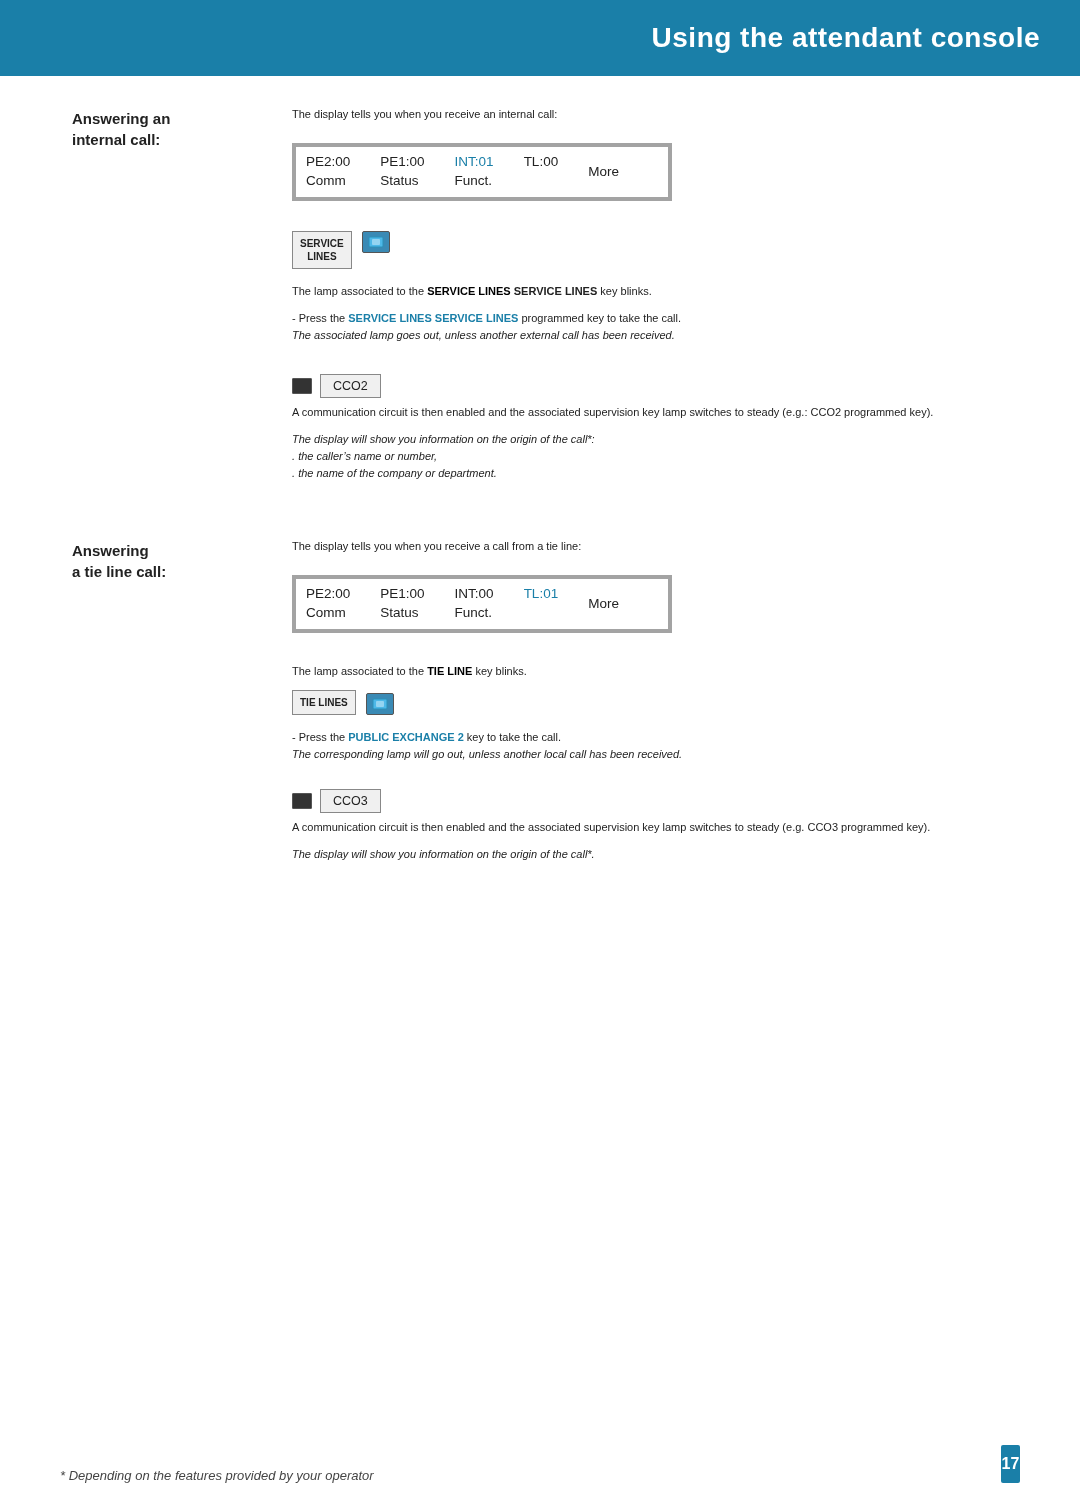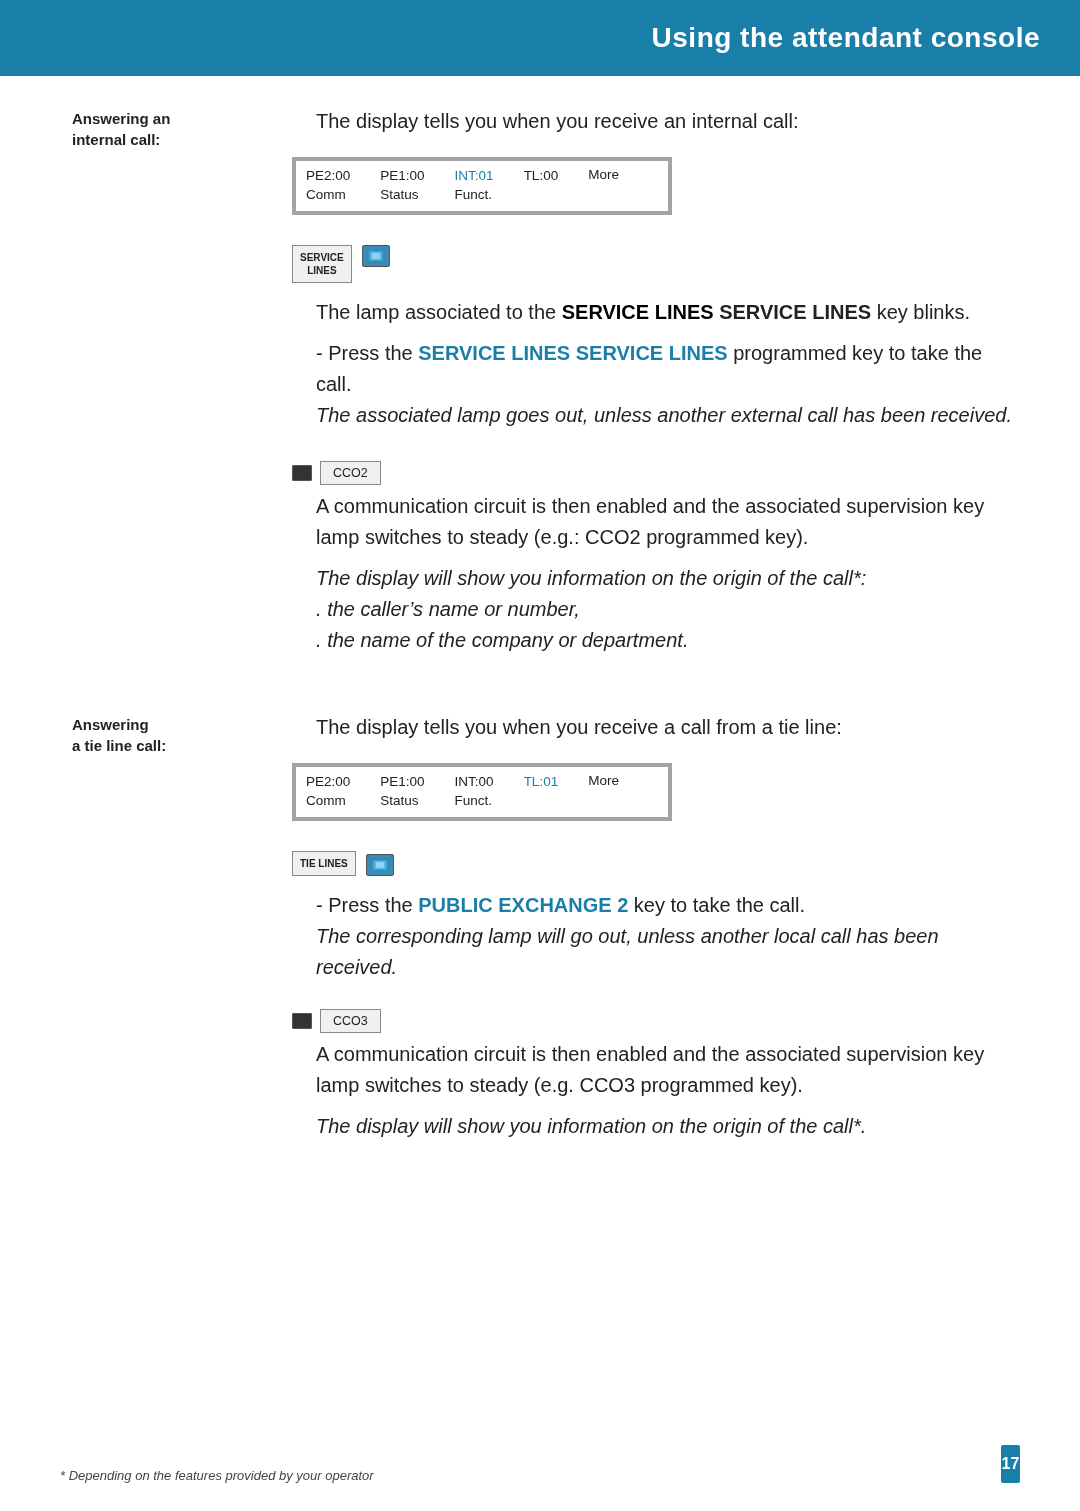--- a/index.html
+++ b/index.html
@@ -76,22 +76,21 @@
       font-weight: normal;
     }
 
     .highlight-blue {
       color: #1a7fa8;
     }
 
     .text-para {
       margin-bottom: 10px;
       line-height: 1.55;
-      font-size: 20px;
-      margin-left: 24px;
+      font-size: 11px;
     }
 
     .text-bold {
       font-weight: bold;
     }
 
     .key-btn {
       border: 1px solid #888;
       background: #f0f0f0;
       padding: 4px 8px;
@@ -162,21 +161,21 @@
       align-items: center;
       justify-content: center;
       font-size: 16px;
       font-weight: bold;
       border-radius: 2px;
     }
 
     .display-more {
       flex: 1;
       display: flex;
-      align-items: flex-start;
+      align-items: center;
       font-size: 13.5px;
       padding-bottom: 1px;
     }
   </style>
 </head>
 <body>
 
 <div class="header">
   <span>Using the attendant console</span>
 </div>
@@ -293,20 +292,25 @@
           <span class="bottom"></span>
         </div>
         <div class="display-more">
           <span>More</span>
         </div>
       </div>
 
       <div style="height:16px;"></div>
 
       
+      <div class="text-para">
+        <span>The lamp associated to the</span>
+        <strong style="color:#000;"> <span>TIE LINE</span></strong>
+        <span> <span>key blinks.</span></span>
+      </div>
 
       
       <div style="display:flex; align-items:flex-end; gap:10px; margin-bottom:14px;">
         <div class="key-btn" style="font-size:10px; padding:5px 7px; line-height:1.3;">TIE LINES</div>
         <div class="lamp-icon">
           <svg width="16" height="12" viewBox="0 0 16 12">
             <rect x="1" y="1" width="14" height="10" rx="1" fill="#4db8e8" stroke="#2a90b8" stroke-width="1"></rect>
             <rect x="4" y="3" width="8" height="6" rx="1" fill="#fff" opacity="0.4"></rect>
           </svg>
         </div>

